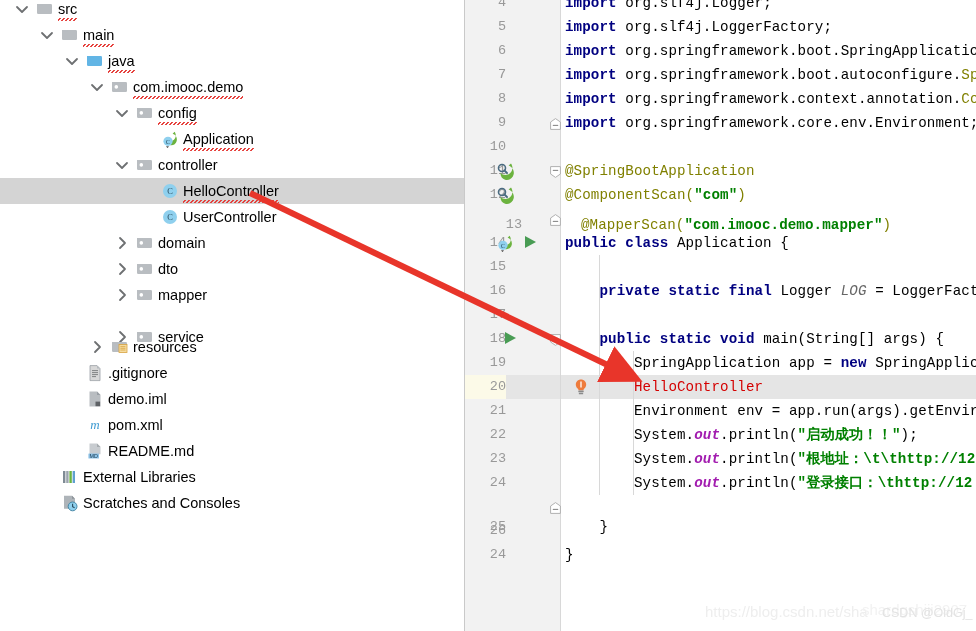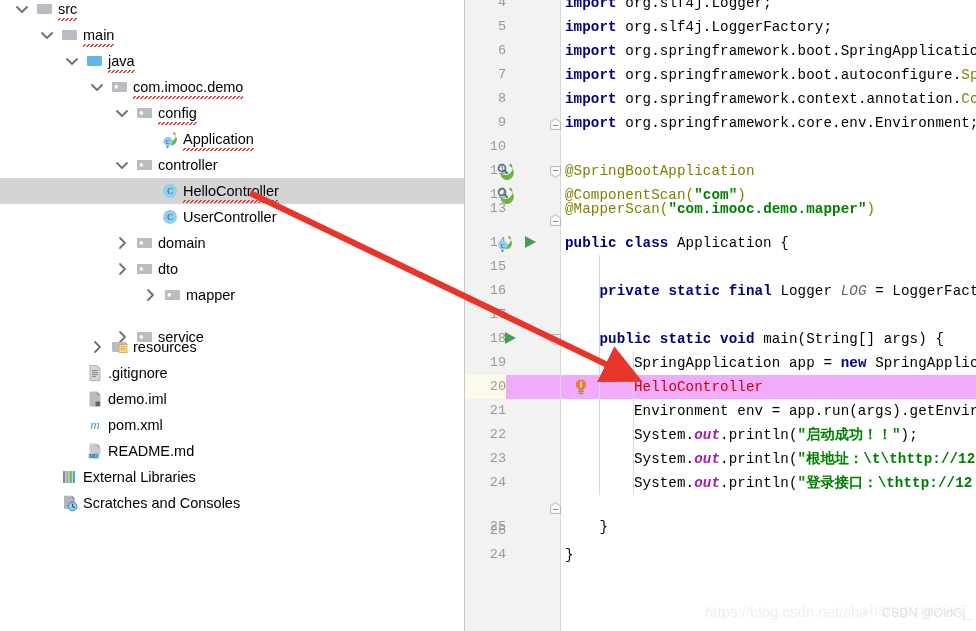--- a/index.html
+++ b/index.html
@@ -62,21 +62,21 @@
     position: absolute; left: 0; top: 0;
     width: 97px; height: 631px;
     background: #f2f2f2;
   }
   #gutter-edge { position:absolute; left:96px; top:0; width:1px; height:631px; background:#d8d8d8; }
   .code-line {
     position: absolute; left: 0; right: 0;
     height: 24px;
     display: block;
   }
-  .code-line.hl { background: #f0abfc; }
+  .code-line.hl { background: #e5e5e5; }
   .code-line.hl .ln { background:#fcfae8; }
   .ln {
     position: absolute; left: 0; top: 0; width: 42px;
     text-align: right;
     font-family: "Liberation Mono", monospace;
     font-size: 13.5px;
     line-height: 24px;
     color: #999999;
   }
   .code-txt {
@@ -293,21 +293,21 @@
         <span style="width: 6px; flex: 0 0 auto;"></span>
         <span class="ic">
           <svg width="18" height="18" viewBox="0 0 18 18" xmlns="http://www.w3.org/2000/svg">
             <rect x="1" y="4" width="15" height="10" rx="1.2" fill="#b9bdc1"></rect>
             <path d="M1 4 h5.2 l1.5 1.8 H1z" fill="#b9bdc1"></path>
             <circle cx="5.3" cy="8.9" r="1.8" fill="#ffffff"></circle>
           </svg>
         </span>
         <span class="lbl">domain</span>
       </div>
-      <div class="tree-row" style="position: absolute; left: 0px; right: 0px; top: 282px; padding-left: 28px;">
+      <div class="tree-row" style="position: absolute; left: 0px; right: 0px; top: 282px;">
         <div style="width: 114px; flex: 0 0 auto;"></div>
         <span class="tw">
           <svg width="16" height="16" viewBox="0 0 16 16" xmlns="http://www.w3.org/2000/svg">
             <path d="M6 3 L11 8 L6 13" fill="none" stroke="#6e7072" stroke-width="1.8" stroke-linecap="round" stroke-linejoin="round"></path>
           </svg>
         </span>
         <span style="width: 6px; flex: 0 0 auto;"></span>
         <span class="ic">
           <svg width="18" height="18" viewBox="0 0 18 18" xmlns="http://www.w3.org/2000/svg">
             <rect x="1" y="4" width="15" height="10" rx="1.2" fill="#b9bdc1"></rect>
@@ -467,21 +467,21 @@
           <span class="code-txt"></span>
         </div>
         <div class="code-line" style="top: 159px;">
           <span class="ln">11</span>
           <span class="code-txt"><span class="ann">@SpringBootApplication</span></span>
         </div>
         <div class="code-line" style="top: 183px;">
           <span class="ln">12</span>
           <span class="code-txt"><span class="ann">@ComponentScan(</span><span class="str">"com"</span><span class="ann">)</span></span>
         </div>
-        <div class="code-line" style="top: 197px;">
+        <div class="code-line" style="top: 213px; margin-left: 16px;">
           <span class="ln">13</span>
           <span class="code-txt"><span class="ann">@MapperScan(</span><span class="str">"com.imooc.demo.mapper"</span><span class="ann">)</span></span>
         </div>
         <div class="code-line" style="top: 231px;">
           <span class="ln">14</span>
           <span class="code-txt"><span class="kw">public class </span><span class="plain">Application {</span></span>
         </div>
         <div class="code-line" style="top: 255px;">
           <span class="ln">15</span>
           <span class="code-txt"></span>

